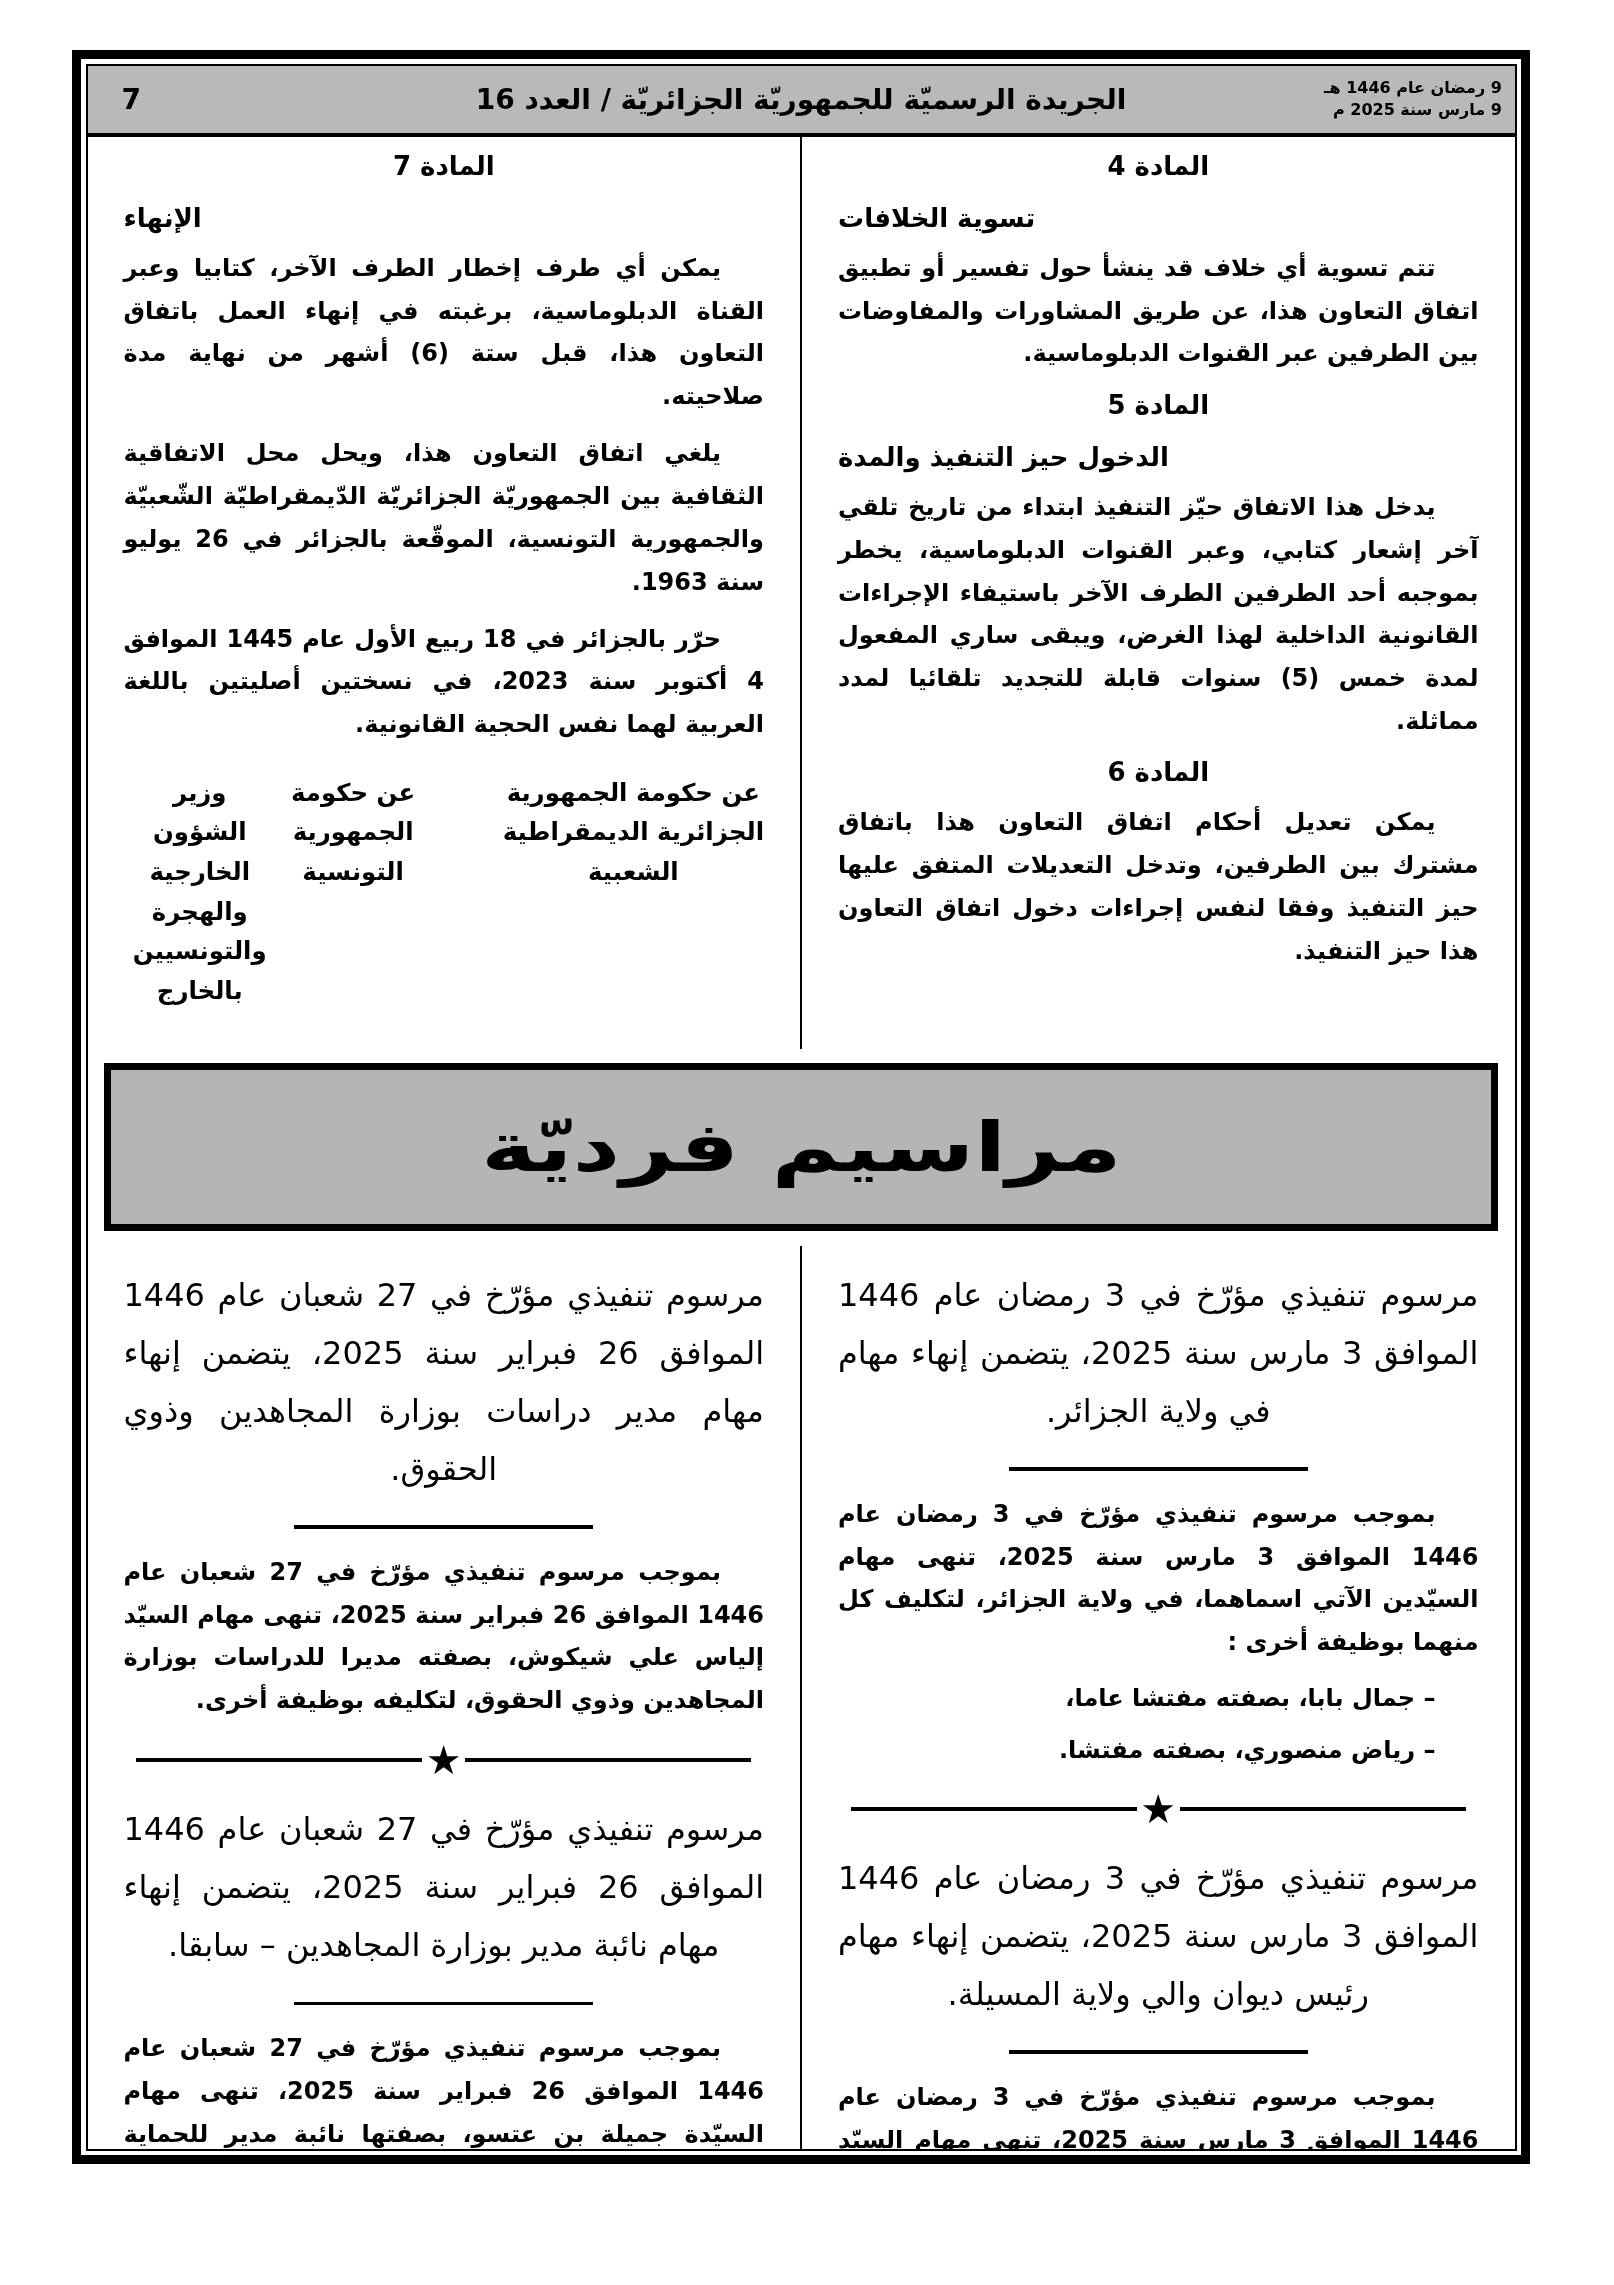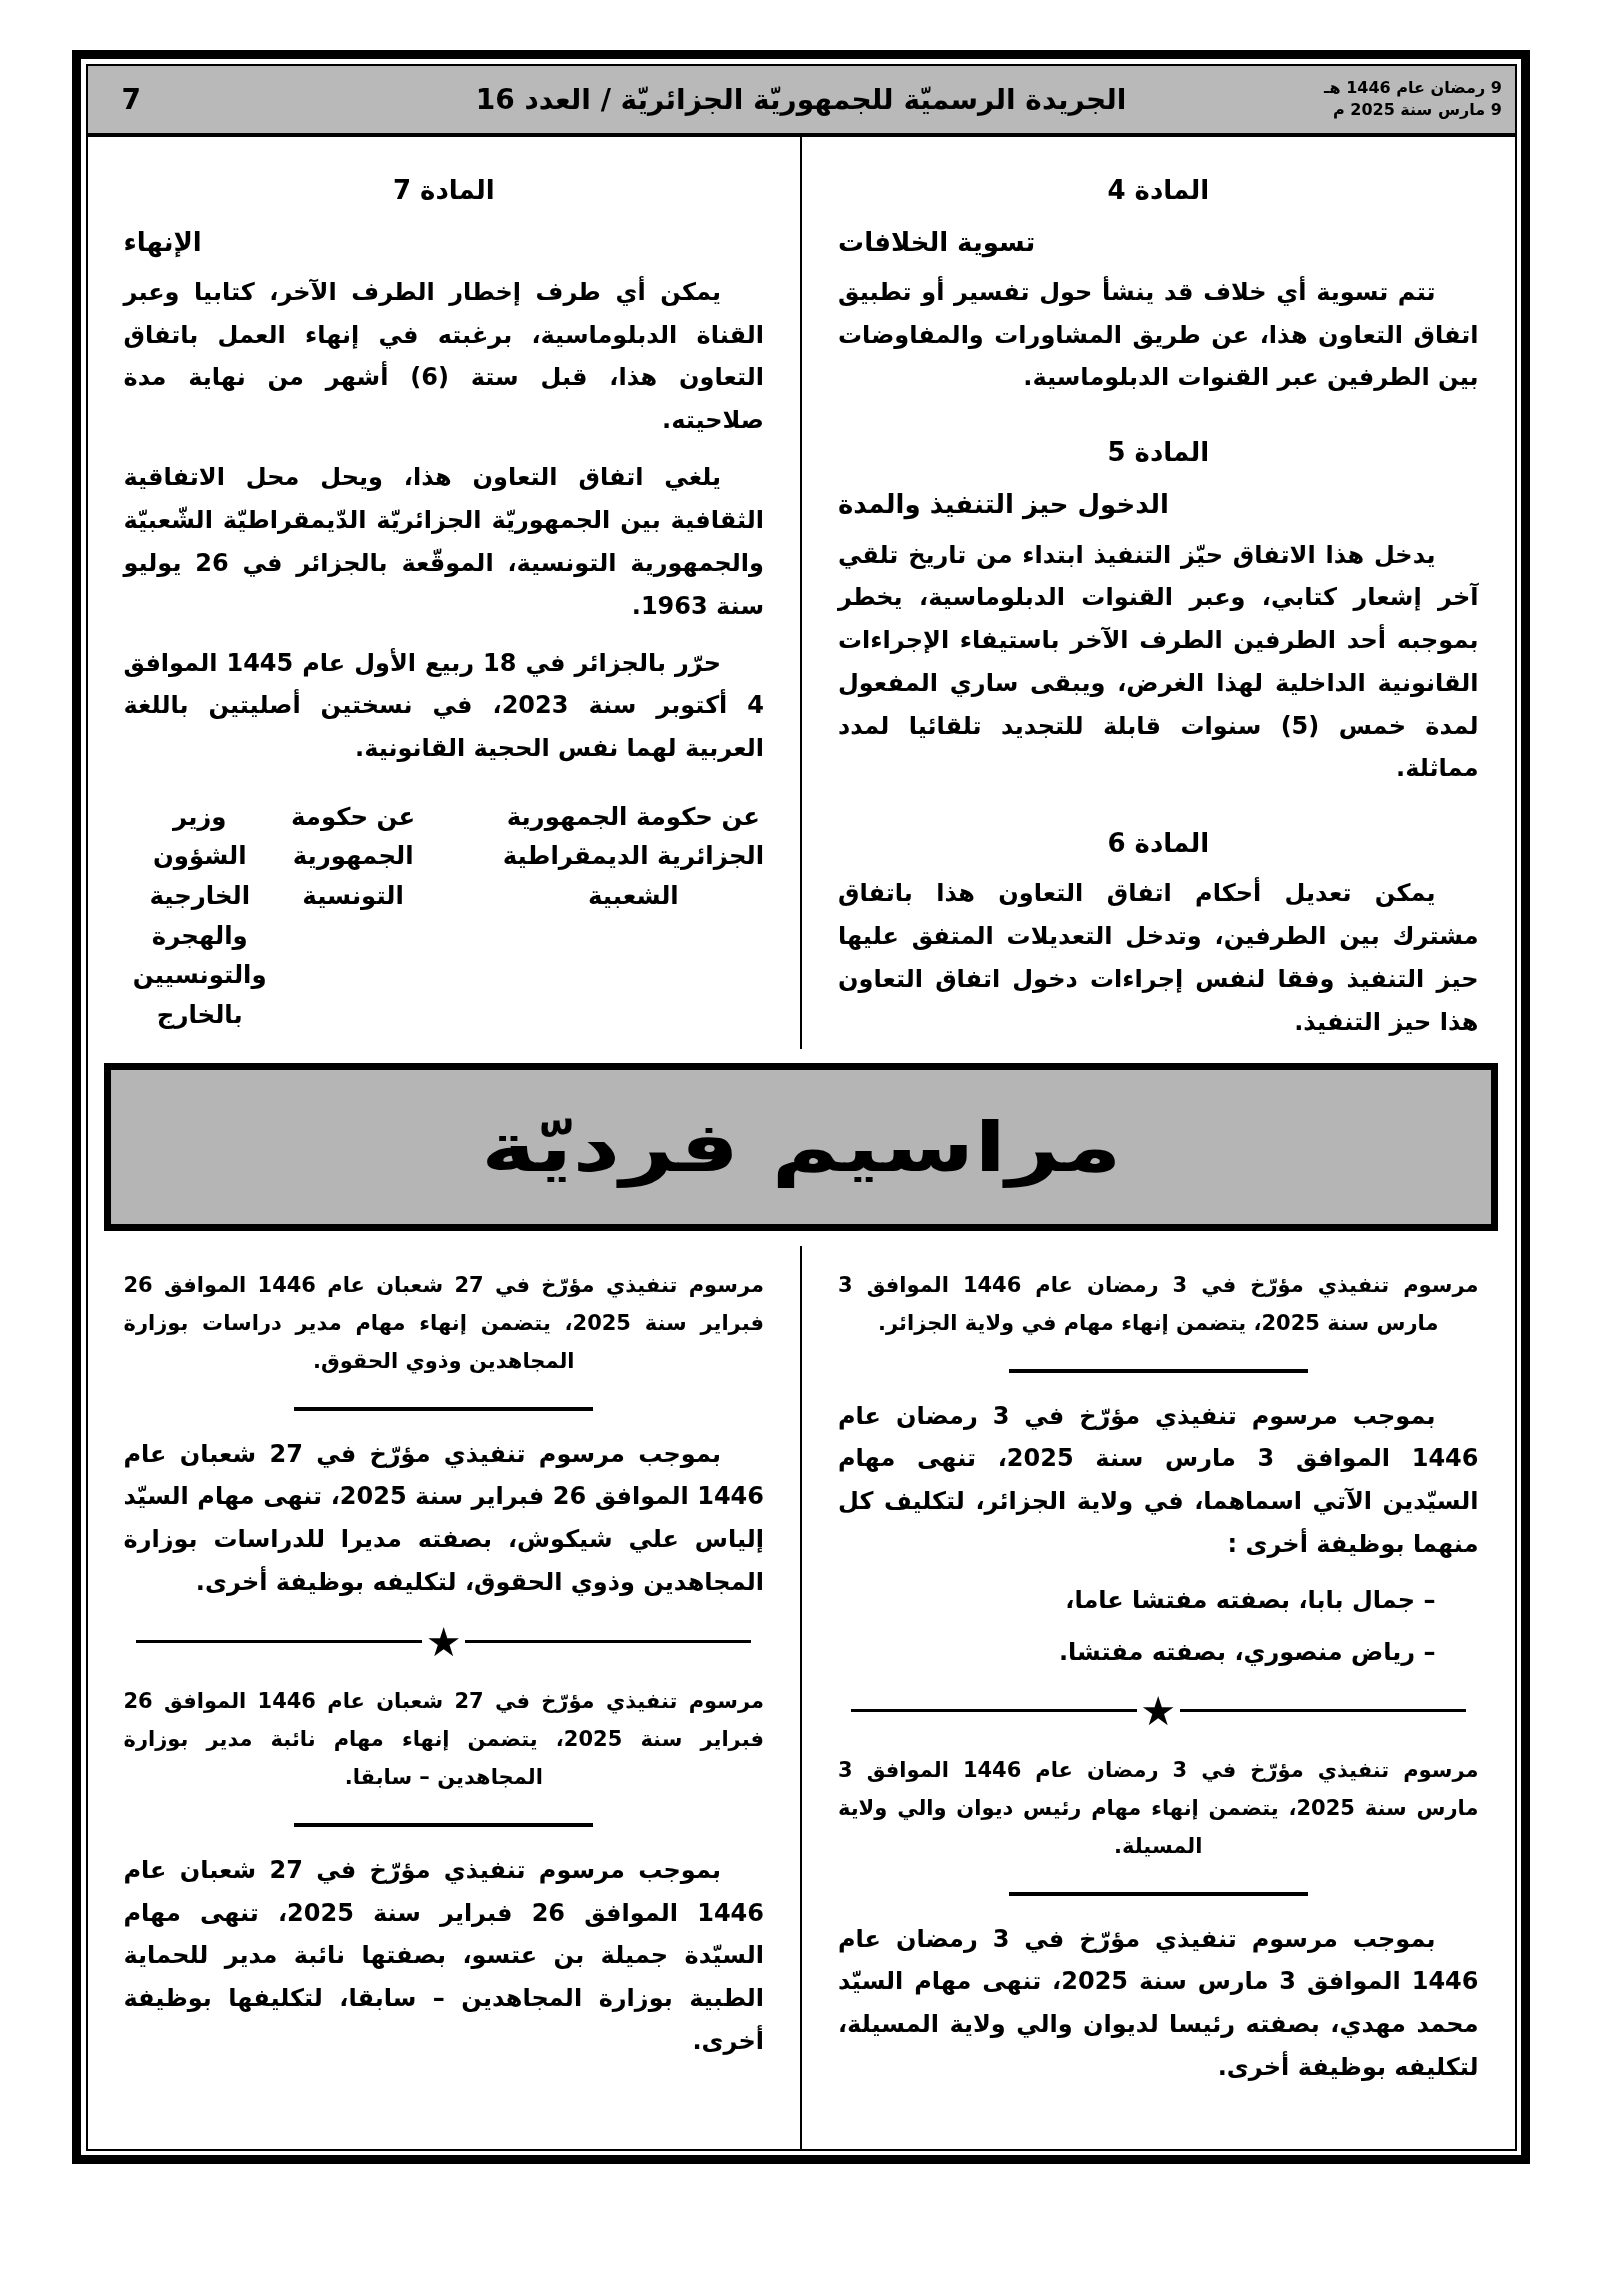--- a/index.html
+++ b/index.html
@@ -10,29 +10,29 @@
   .header-band{flex:none;height:67px;background:#b9b9b9;border-bottom:4.5px solid #000;position:relative;}
   .page-num{position:absolute;left:34px;top:50%;transform:translateY(-50%);font-size:28px;font-weight:bold;}
   .gazette-title{position:absolute;left:50%;top:50%;transform:translate(-50%,-50%);font-size:28px;font-weight:bold;white-space:nowrap;}
   .date-block{position:absolute;right:12.7px;top:50%;transform:translateY(-50%);text-align:right;font-size:16px;font-weight:bold;line-height:1.35;}
   .content{flex:1;min-height:0;display:flex;flex-direction:column;}
   .cols{display:flex;align-items:stretch;}
   .col{flex:1 1 0;min-width:0;padding:0 36px;}
   .cols > .col:nth-child(2){border-inline-start:2.7px solid #000;}
   .upper{height:912px;overflow:hidden;}
   .lower{flex:1;min-height:0;overflow:hidden;}
-  .article-num{margin:38px 0 0;text-align:center;font-size:26px;font-weight:bold;}
+  .article-num{margin:14px 0 0;text-align:center;font-size:26px;font-weight:bold;}
   .article-sub{margin:22px 0 7.2px;text-align:left;font-size:26px;font-weight:bold;}
   .para{margin:14.5px 0;font-size:24px;font-weight:bold;line-height:1.78;text-indent:43px;text-align:justify;}
   .sig{margin-top:27px;height:312px;display:grid;grid-template-columns:1fr 1fr;column-gap:27px;font-size:24.4px;font-weight:bold;}
   .sig-cell{display:flex;flex-direction:row;text-align:center;line-height:1.62;}
   .sig-group{margin-bottom:27px;}
   .banner-wrap{flex:none;margin:14.5px 16.3px;height:154px;border:7.2px solid #000;background:#b5b5b5;display:flex;align-items:center;justify-content:center;overflow:hidden;}
   .banner-title{font-size:69px;font-weight:bold;transform:scaleX(1.35);white-space:nowrap;}
-  .decree-title{margin:20px 0 0;font-size:21px;font-weight:bold;line-height:1.82;text-align:justify;text-align-last:center;}
+  .decree-title{margin:20px 0 0;font-size:32px;font-weight:normal;line-height:1.82;text-align:justify;text-align-last:center;}
   .sep-line{width:299px;height:3.6px;background:#000;margin:27px auto 22px;}
   .sep-star{width:615px;margin:18px auto 9px;display:flex;align-items:center;justify-content:center;}
   .sep-star .bar{flex:1;height:3.6px;background:#000;}
   .sep-star .star{font-size:40px;line-height:1;padding:0 3.6px;}
   .list-item{margin:11px 0;font-size:24px;font-weight:bold;line-height:1.7;text-indent:43px;text-align:right;}
 </style>
 </head>
 <body>
 
 <div class="page">

